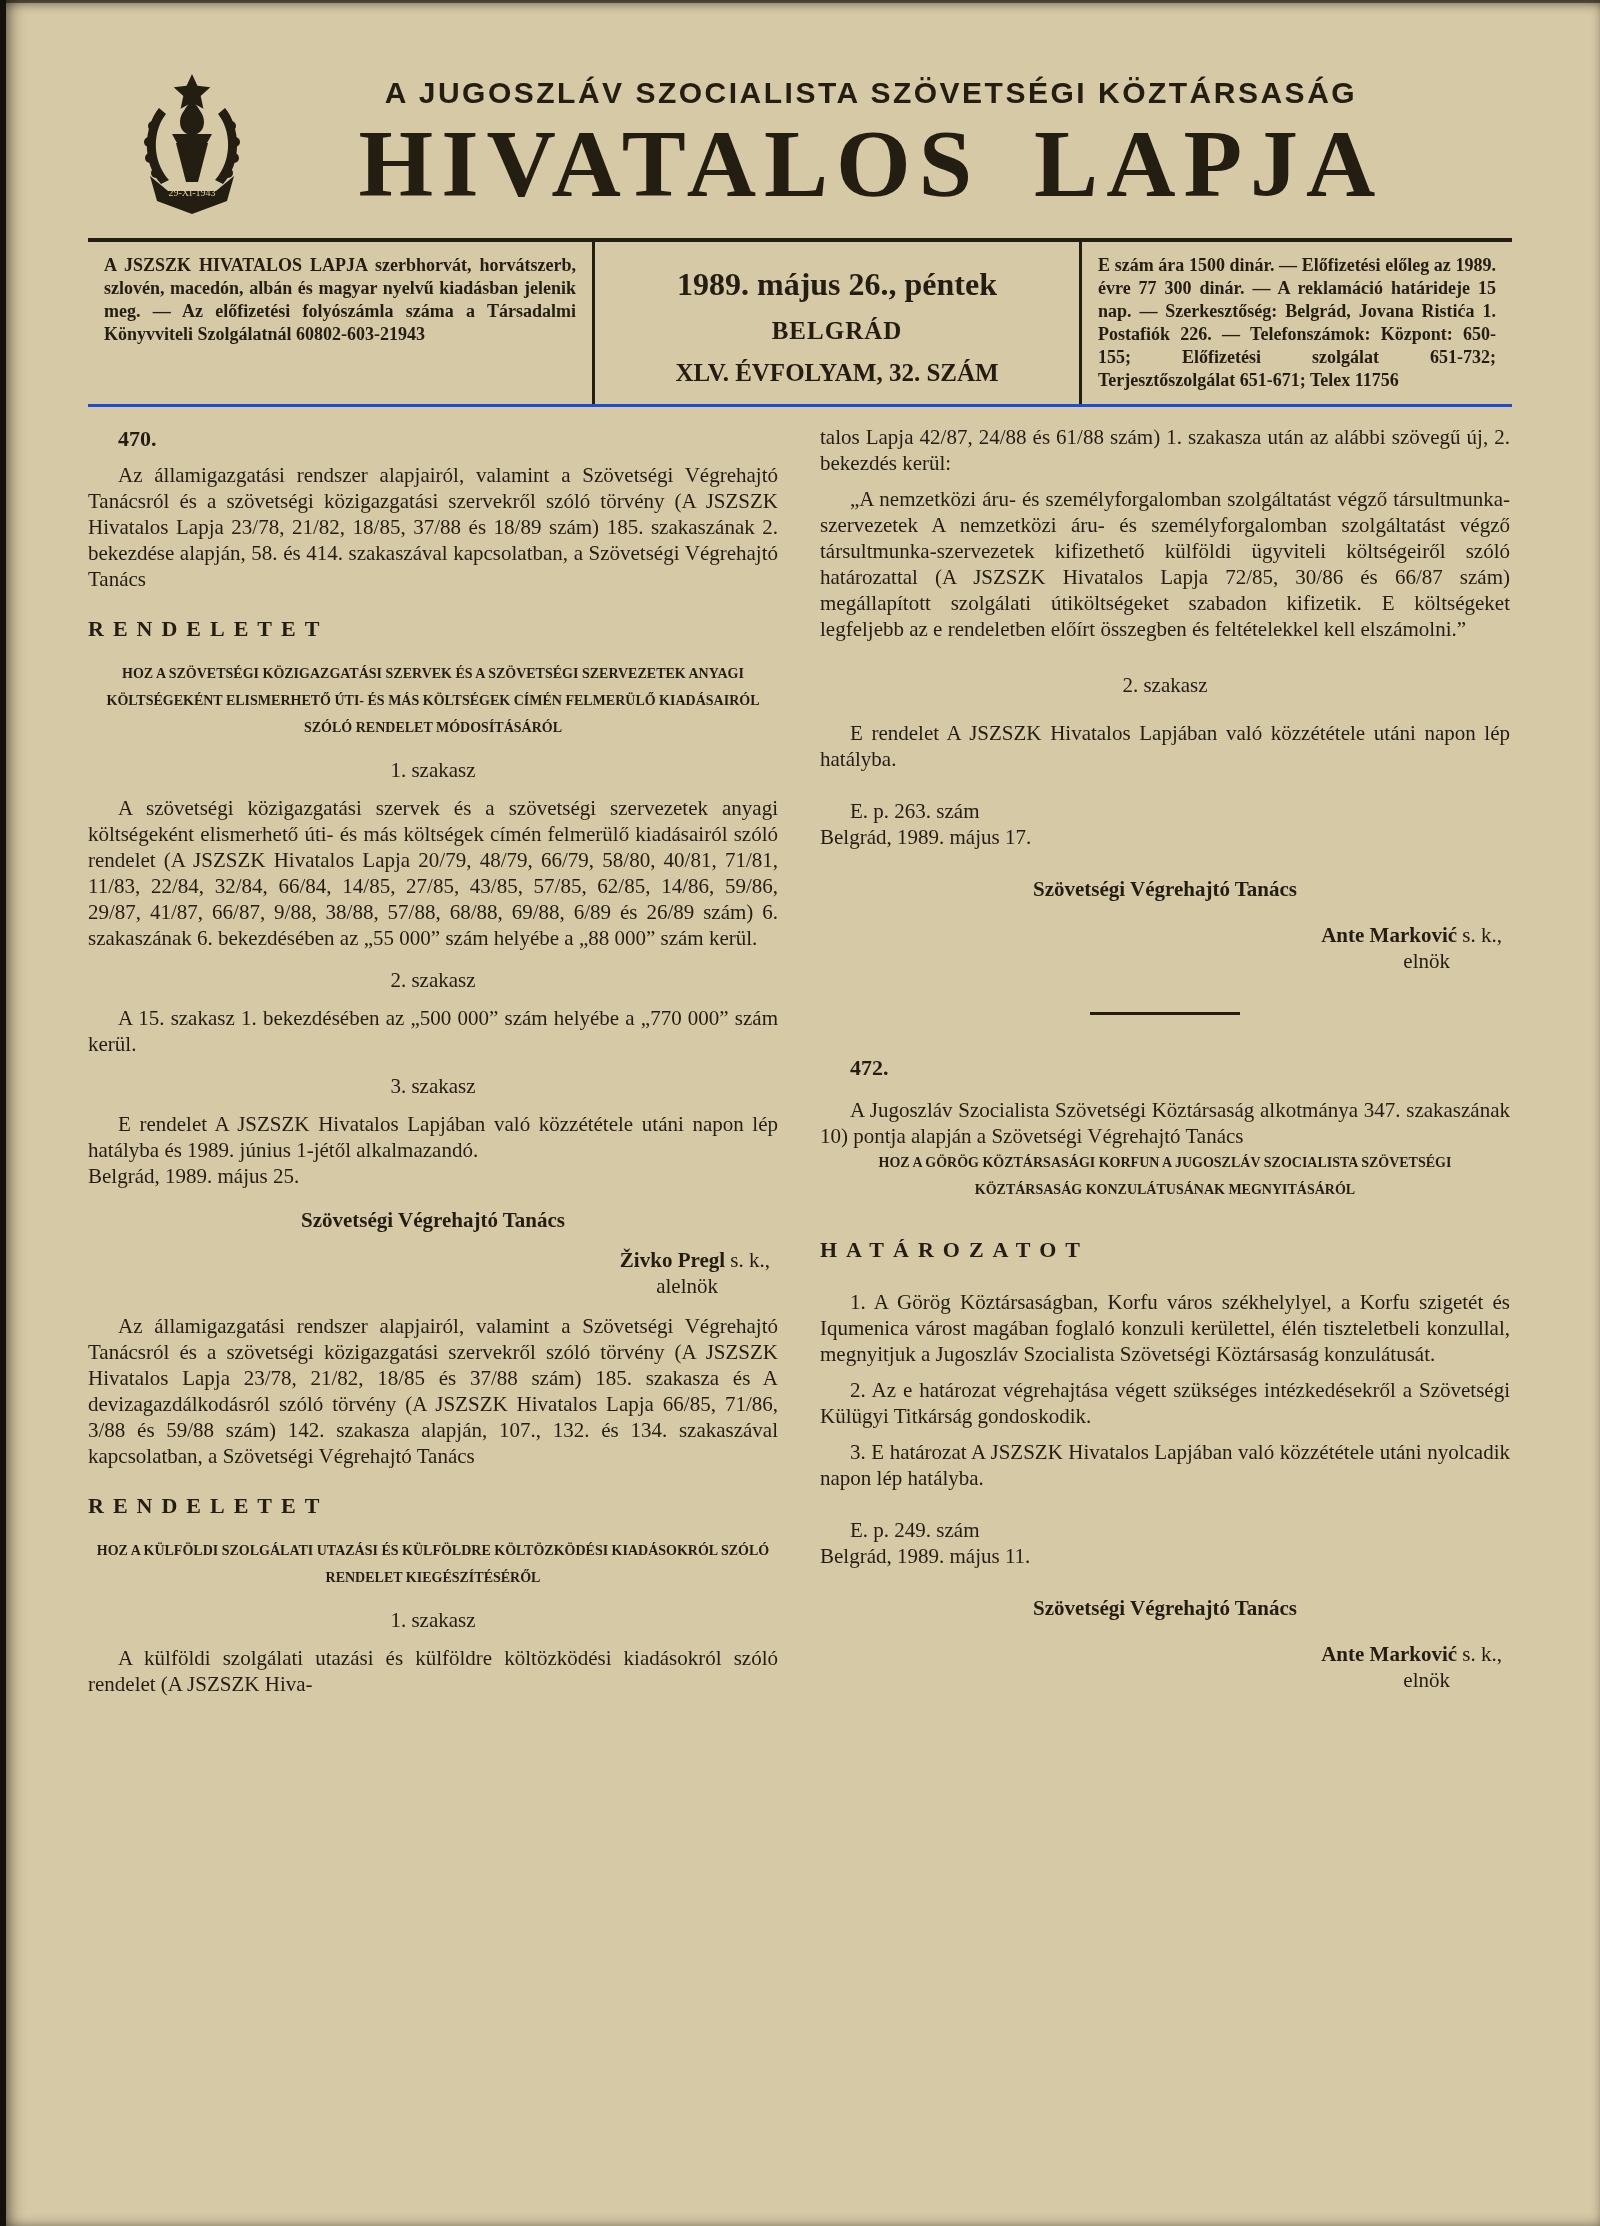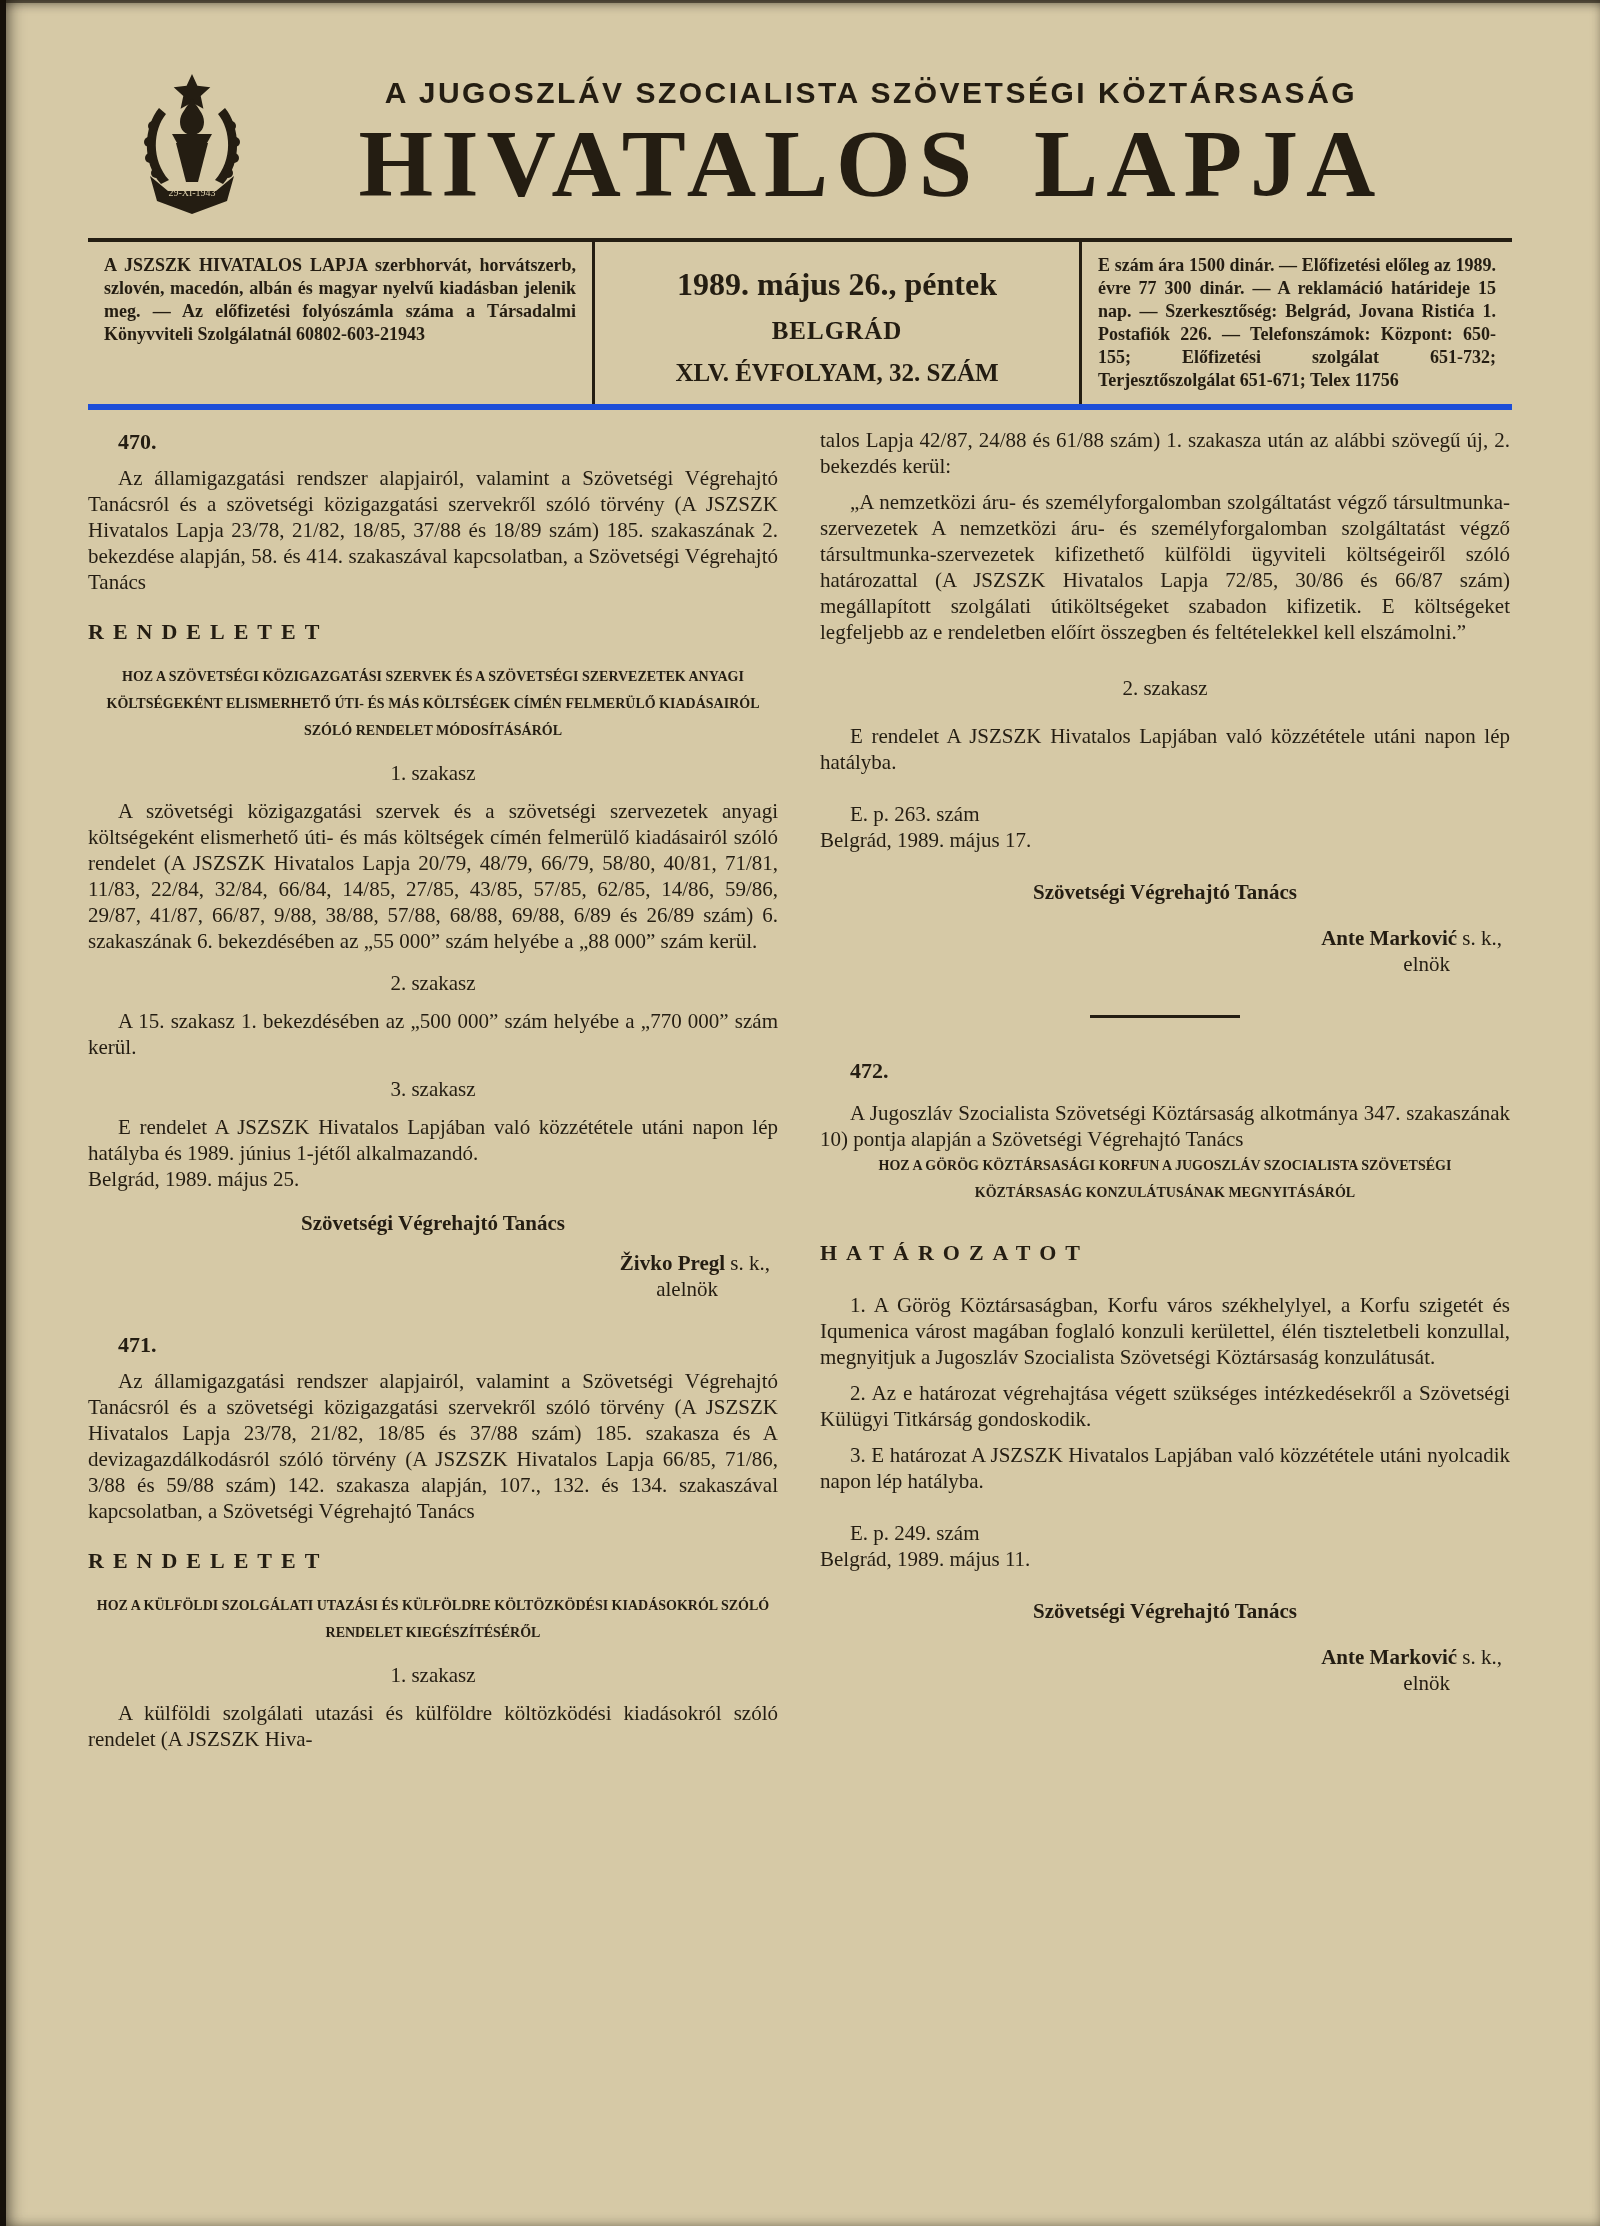--- a/index.html
+++ b/index.html
@@ -29,21 +29,21 @@
     font-weight: 700; font-size: 30px; letter-spacing: 2.5px; white-space: nowrap;
   }
   .main-title {
     font-weight: 700; font-size: 96px; line-height: 1.04;
     letter-spacing: 8px; word-spacing: 22px; white-space: nowrap; margin-top: 4px;
   }
 
   
   .info-bar {
     display: flex; margin-top: 4px;
-    border-top: 4px solid #241d12; border-bottom: 6px solid #1d4ed8;
+    border-top: 4px solid #241d12; border-bottom: 3px solid #1d4ed8;
   }
   .cell { padding: 12px 16px; }
   .cell-left  { width: 472px; border-right: 3px solid #241d12;
                 font-size: 18px; font-weight: 700; line-height: 23px; text-align: justify; }
   .cell-center{ width: 452px; border-right: 3px solid #241d12; text-align: center;
                 display:flex; flex-direction:column; justify-content:center; gap: 14px; }
   .cell-right { flex: 1; font-size: 18px; font-weight: 700; line-height: 23px; text-align: justify; }
   .date-line  { font-size: 32px; font-weight: 700; margin-top: 7px; }
   .city       { font-size: 25px; font-weight: 700; letter-spacing: 1px; }
   .issue-line { font-size: 25px; font-weight: 700; }
@@ -133,21 +133,20 @@
         <div class="blk section-label">2. szakasz</div>
         <div class="blk paragraph">A 15. szakasz 1. bekezdésében az „500 000” szám helyébe a „770 000” szám kerül.</div>
         <div class="blk section-label">3. szakasz</div>
         <div class="blk paragraph">E rendelet A JSZSZK Hivatalos Lapjában való közzététele utáni napon lép hatályba és 1989. június 1-jétől alkalmazandó.</div>
         <div class="blk ref-place">Belgrád, 1989. május 25.</div>
         <div class="blk signature-org">Szövetségi Végrehajtó Tanács</div>
         <div class="blk signature-person">
           <div class="sig-name"><strong>Živko Pregl</strong> s. k.,</div>
           <div class="sig-role">alelnök</div>
         </div>
-        <div class="blk article-number">471.</div>
         <div class="blk paragraph">Az államigazgatási rendszer alapjairól, valamint a Szövetségi Végrehajtó Tanácsról és a szövetségi közigazgatási szervekről szóló törvény (A JSZSZK Hivatalos Lapja 23/78, 21/82, 18/85 és 37/88 szám) 185. szakasza és A devizagazdálkodásról szóló törvény (A JSZSZK Hivatalos Lapja 66/85, 71/86, 3/88 és 59/88 szám) 142. szakasza alapján, 107., 132. és 134. szakaszával kapcsolatban, a Szövetségi Végrehajtó Tanács</div>
         <div class="blk act-word">RENDELETET</div>
         <div class="blk act-title">HOZ A KÜLFÖLDI SZOLGÁLATI UTAZÁSI ÉS KÜLFÖLDRE KÖLTÖZKÖDÉSI KIADÁSOKRÓL SZÓLÓ RENDELET KIEGÉSZÍTÉSÉRŐL</div>
         <div class="blk section-label">1. szakasz</div>
         <div class="blk paragraph">A külföldi szolgálati utazási és külföldre költözködési kiadásokról szóló rendelet (A JSZSZK Hiva-</div>
       </div>
     <div class="col col-right">
         <div class="blk paragraph noindent">talos Lapja 42/87, 24/88 és 61/88 szám) 1. szakasza után az alábbi szövegű új, 2. bekezdés kerül:</div>
         <div class="blk paragraph">„A nemzetközi áru- és személyforgalomban szolgáltatást végző társultmunka-szervezetek A nemzetközi áru- és személyforgalomban szolgáltatást végző társultmunka-szervezetek kifizethető külföldi ügyviteli költségeiről szóló határozattal (A JSZSZK Hivatalos Lapja 72/85, 30/86 és 66/87 szám) megállapított szolgálati útiköltségeket szabadon kifizetik. E költségeket legfeljebb az e rendeletben előírt összegben és feltételekkel kell elszámolni.”</div>
         <div class="blk section-label">2. szakasz</div>

